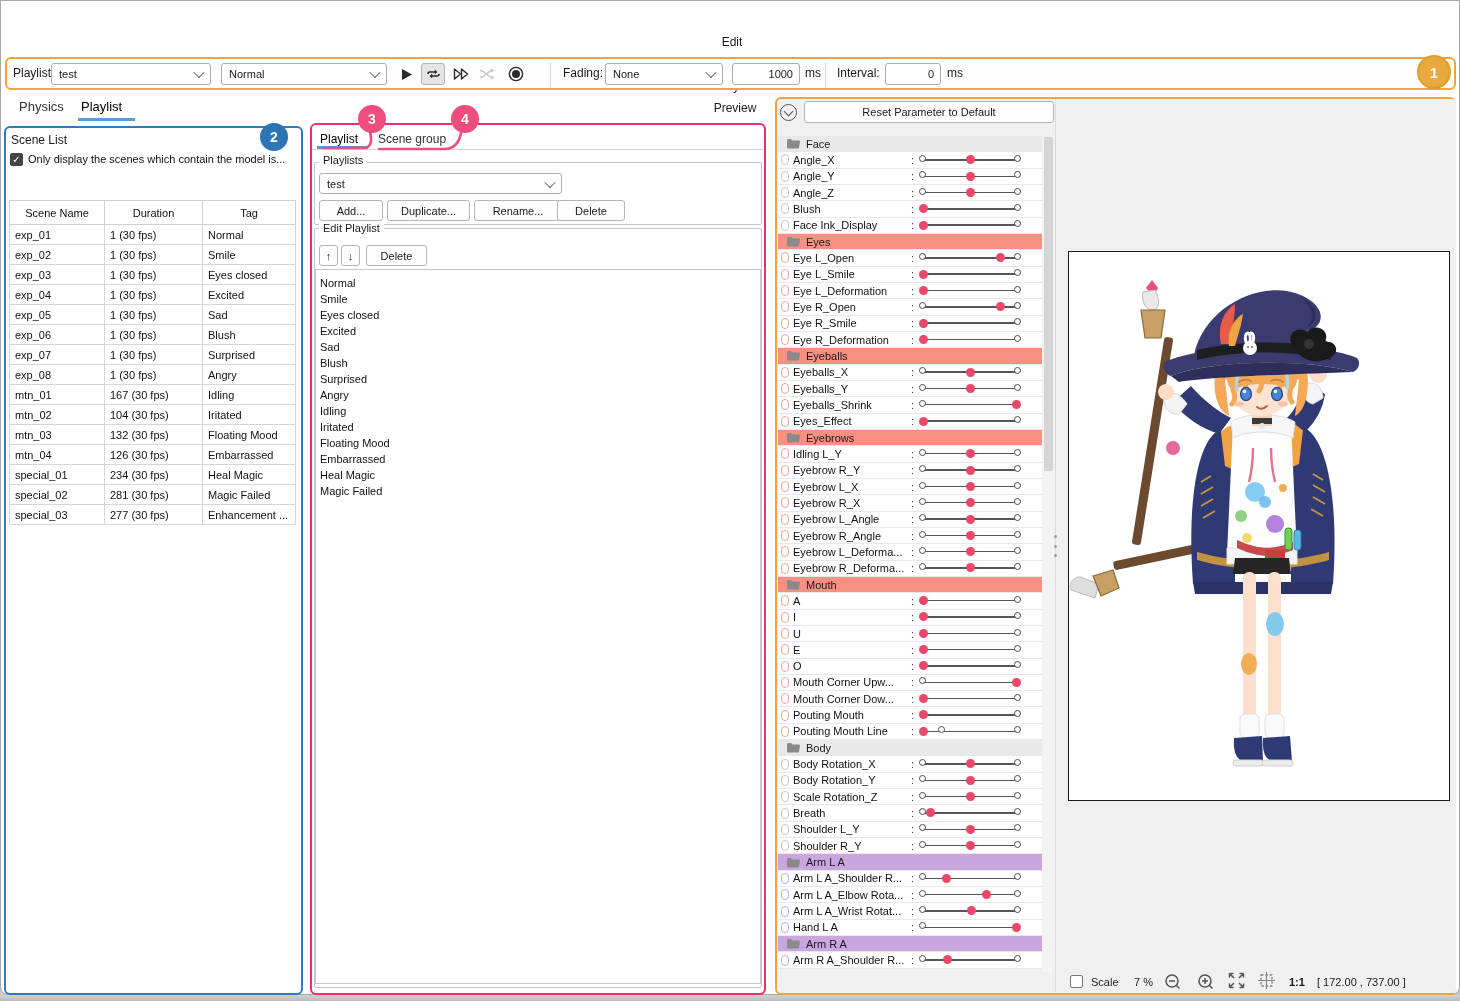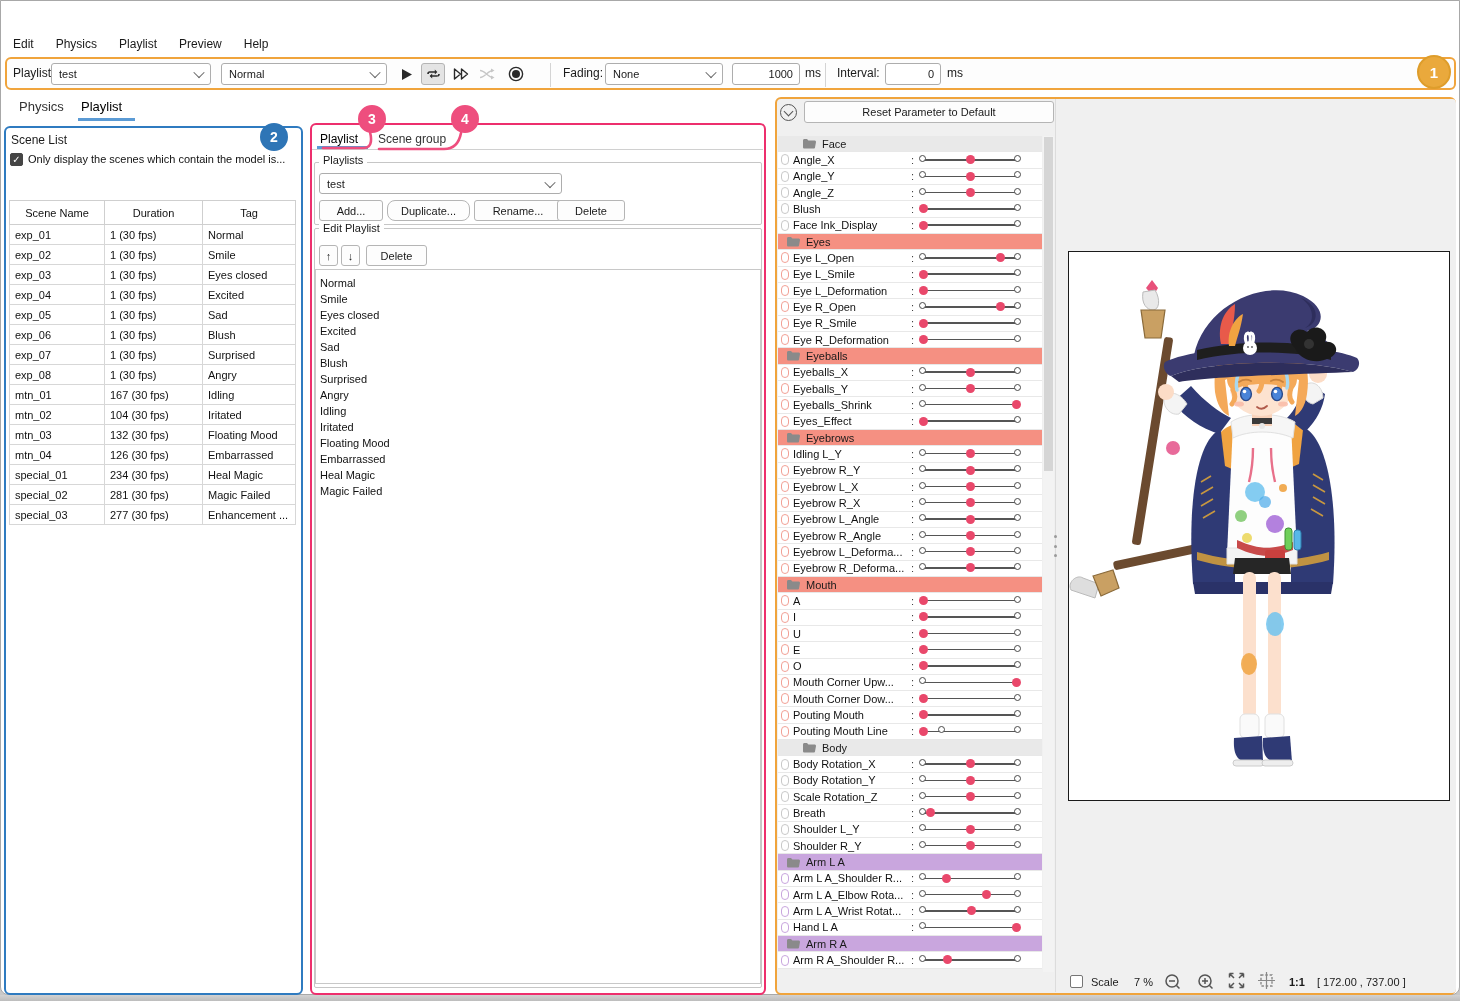--- a/index.html
+++ b/index.html
@@ -40,21 +40,21 @@
   .listbox{background:#fff;border:1px solid #c8c8c8;font-size:11px;color:#111;overflow:hidden;}
   .listbox .li{height:16px;line-height:16px;padding-left:4px;}
   
   .prow{height:16.34px;display:flex;align-items:center;background:#fff;border-bottom:1px solid #e8e8e8;font-size:11px;color:#111;box-sizing:border-box;}
   .prow .picon{width:8px;height:11px;border-radius:4px;margin:0 4px 0 3px;flex:0 0 auto;border:1.6px solid #c9c9c9;box-sizing:border-box;}
   .prow.tint-salmon .picon{border-color:#f2a196;}
   .prow.tint-purple .picon{border-color:#c9a6de;}
   .prow .pname{flex:0 0 118px;overflow:hidden;white-space:nowrap;}
   .prow .pcolon{flex:0 0 8px;color:#444;}
   .prow.header{font-size:11px;color:#1a1a1a;}
-  .prow.header.gray{background:#e9e9e9;padding-left:16px;}
+  .prow.header.gray{background:#e9e9e9;}
   .prow.header.salmon{background:#f59082;}
   .prow.header.purple{background:#c9a6de;}
   .slider{position:relative;width:102px;height:12px;flex:0 0 auto;}
   .slider .track{position:absolute;left:2px;right:2px;top:5.2px;height:1.4px;background:#555;}
   .slider .term{position:absolute;width:7px;height:7px;border:1.6px solid #4a4a4a;border-radius:50%;background:#fff;top:1px;box-sizing:border-box;}
   .slider .dot{position:absolute;width:9px;height:9px;border-radius:50%;background:#e9486b;top:1.3px;}
   
   .status-lbl{font-size:11px;color:#1a1a1a;}
   .cb{box-sizing:border-box;border:1px solid #767676;background:#fff;border-radius:2px;}
   .cb.checked{background:#454545;border-color:#454545;color:#fff;font-size:10px;display:flex;align-items:center;justify-content:center;}
@@ -65,21 +65,21 @@
   .anno.pink{background:#ee4e7e;border:2px solid #ee4e7e;}
   .scroll-track{background:#f3f3f3;}
   .scroll-thumb{background:#d5d5d5;}
 </style>
 </head>
 <body>
 
 <div class="window">
 
 
-  <div class="abs" style="left:0;top:30px;width:1458px;height:25px;background:#fff;display:flex;align-items:center;padding-left:4px;">
+  <div class="abs" style="left:0;top:30px;width:1458px;height:25px;background:#fff;display:flex;align-items:center;padding-left:4px;flex-direction:column;">
     <div class="menu-item">Edit</div>
     <div class="menu-item" style="margin-left:6px;">Physics</div>
     <div class="menu-item" style="margin-left:6px;">Playlist</div>
     <div class="menu-item" style="margin-left:6px;">Preview</div>
     <div class="menu-item" style="margin-left:6px;">Help</div>
   </div>
 
   <div class="abs group-orange" style="left:4px;top:56px;width:1451px;height:33px;">
     <div class="abs lbl txt" style="left:6px;top:7px;">Playlist:</div>
     <div class="abs dd" style="left:44px;top:4px;width:160px;height:22px;">
@@ -248,21 +248,21 @@
   <div class="abs tab-underline" style="left:316px;top:145px;width:51px;height:3px;"></div>
   <div class="abs smalltab txt" style="left:377px;top:131px;">Scene group</div>
 
   <div class="abs fset" style="left:313px;top:161px;width:448px;height:63px;"></div>
   <div class="abs legend txt" style="left:318px;top:153px;">Playlists</div>
   <div class="abs dd" style="left:318px;top:172px;width:243px;height:21px;">
     <span>test</span>
       <span class="chev"></span>
   </div>
   <div class="abs btn" style="left:318px;top:199px;width:64px;height:21px;">Add...</div>
-  <div class="abs btn" style="left:386px;top:199px;width:83px;height:21px;border-radius:8px;">Duplicate...</div>
+  <div class="abs btn" style="left:386px;top:199px;width:83px;height:21px;">Duplicate...</div>
   <div class="abs btn" style="left:473px;top:199px;width:88px;height:21px;">Rename...</div>
   <div class="abs btn" style="left:556px;top:199px;width:68px;height:21px;">Delete</div>
 
   <div class="abs fset" style="left:313px;top:227px;width:448px;height:760px;"></div>
   <div class="abs legend txt" style="left:318px;top:221px;">Edit Playlist</div>
   <div class="abs btn" style="left:318px;top:244px;width:19px;height:21px;">↑</div>
   <div class="abs btn" style="left:340px;top:244px;width:19px;height:21px;">↓</div>
   <div class="abs btn" style="left:365px;top:244px;width:61px;height:21px;">Delete</div>
   <div class="abs listbox" style="left:314px;top:268px;width:446px;height:715px;padding-top:5px;" id="playlist-listbox">
       <div class="li">Normal</div>

